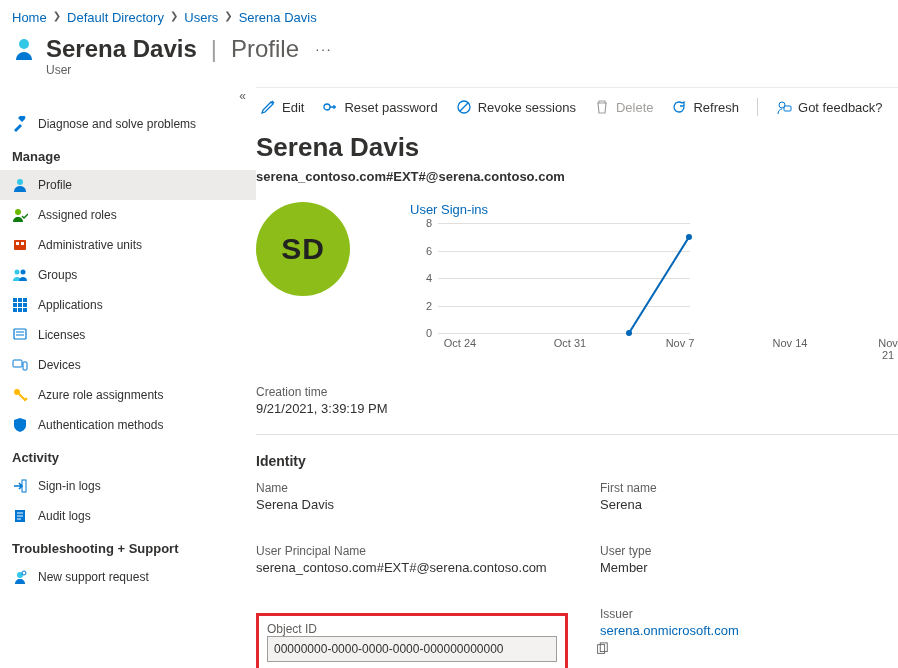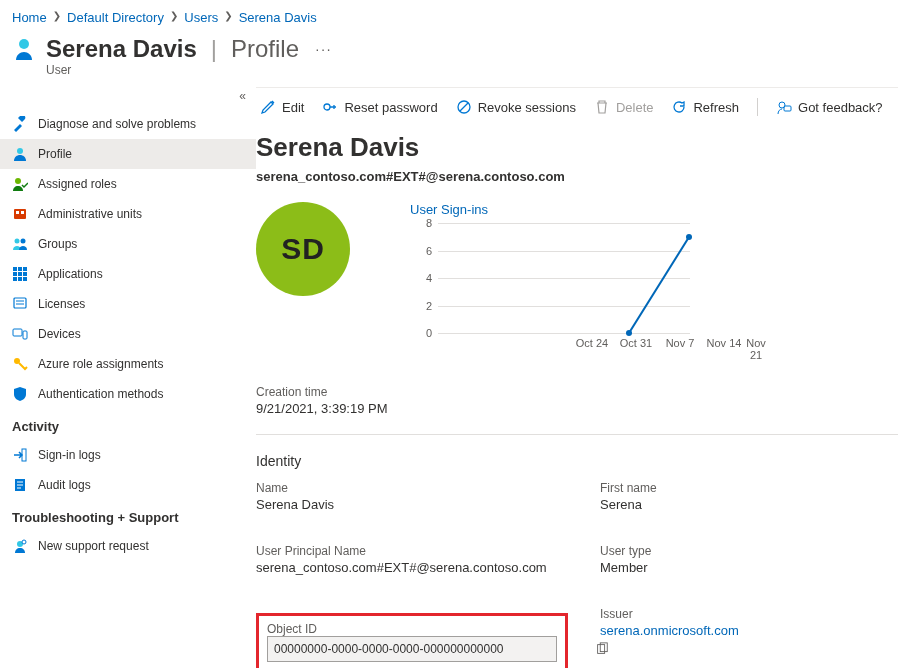--- a/index.html
+++ b/index.html
@@ -30,26 +30,26 @@
   .tool svg { width:16px; height:16px; }
   .h1 { font-size:26px; font-weight:600; padding:6px 0 6px; }
   .upn { font-size:13px; font-weight:600; padding-bottom:18px; }
   .avatar-row { display:flex; gap:60px; align-items:flex-start; }
   .avatar { width:94px; height:94px; border-radius:50%; background:#8cbd18; display:flex; align-items:center; justify-content:center; font-size:30px; color:#222; font-weight:700; letter-spacing:1px; }
   .chart-box { flex:1; }
   .chart-title { color:#0067b8; font-size:13px; margin-bottom:6px; }
   .chart { position:relative; width:280px; height:110px; }
   .grid-line { position:absolute; left:28px; right:0; height:1px; background:#e1dfdd; }
   .y-label { position:absolute; left:0; font-size:11px; color:#605e5c; transform:translateY(-50%); width:22px; text-align:right; }
-  .x-labels { display:flex; justify-content:center; margin-left:28px; margin-top:4px; font-size:11px; color:#605e5c; }
+  .x-labels { display:flex; justify-content:space-between; margin-left:28px; margin-top:4px; font-size:11px; color:#605e5c; }
   .kv-block { margin-top:24px; }
   .kv-label { font-size:12px; color:#605e5c; }
   .kv-value { font-size:13px; color:#323130; margin-top:2px; }
   .hr { border:none; border-top:1px solid #e1dfdd; margin:18px 0; }
-  .section-h { font-weight:400; font-size:14px; margin-bottom:12px; }
+  .section-h { font-weight:700; font-size:14px; margin-bottom:12px; }
   .grid2 { display:grid; grid-template-columns:1fr 1fr; column-gap:40px; row-gap:14px; align-items:start;gap:32px; }
   .text-input { width:100%; max-width:290px; height:26px; border:1px solid #a19f9d; background:#f3f2f1; padding:2px 26px 2px 6px; font-size:12px; color:#323130; position:relative; }
   .copy-wrap { position:relative; width:348px; }
   .copy-btn { position:absolute; right:2px; top:2px; width:22px; height:22px; display:flex; align-items:center; justify-content:center; cursor:pointer; }
   .highlight-box { border:3px solid #e3262d; padding:6px 8px 8px; margin-top:6px; width:312px; }
   .link-blue { color:#0067b8; }
   .view-more { display:flex; align-items:flex-end; gap:8px; margin-top:14px; cursor:pointer; font-size:14px; color:#323130; padding-left:16px; }
   .x-tick { width:44px; text-align:center; }
 </style>
 </head>
@@ -85,20 +85,21 @@
 
     <div class="side-item">
       <span class="icon">
           <svg viewBox="0 0 16 16">
             <path d="M2 14 8 8l2 2-6 6zM10 6l3-3a3 3 0 0 0-4-4L6 2l4 4z" fill="#0078d4"></path>
           </svg>
         </span>
       <span>Diagnose and solve problems</span>
     </div>
 
+    <div class="side-heading">Manage</div>
 
     <div class="side-item selected">
       <span class="icon">
           <svg viewBox="0 0 16 16">
             <circle cx="8" cy="5" r="3" fill="#32c8e6"></circle>
             <path d="M2 15c0-4 3-6 6-6s6 2 6 6Z" fill="#0078d4"></path>
           </svg>
         </span>
       <span>Profile</span>
     </div>

